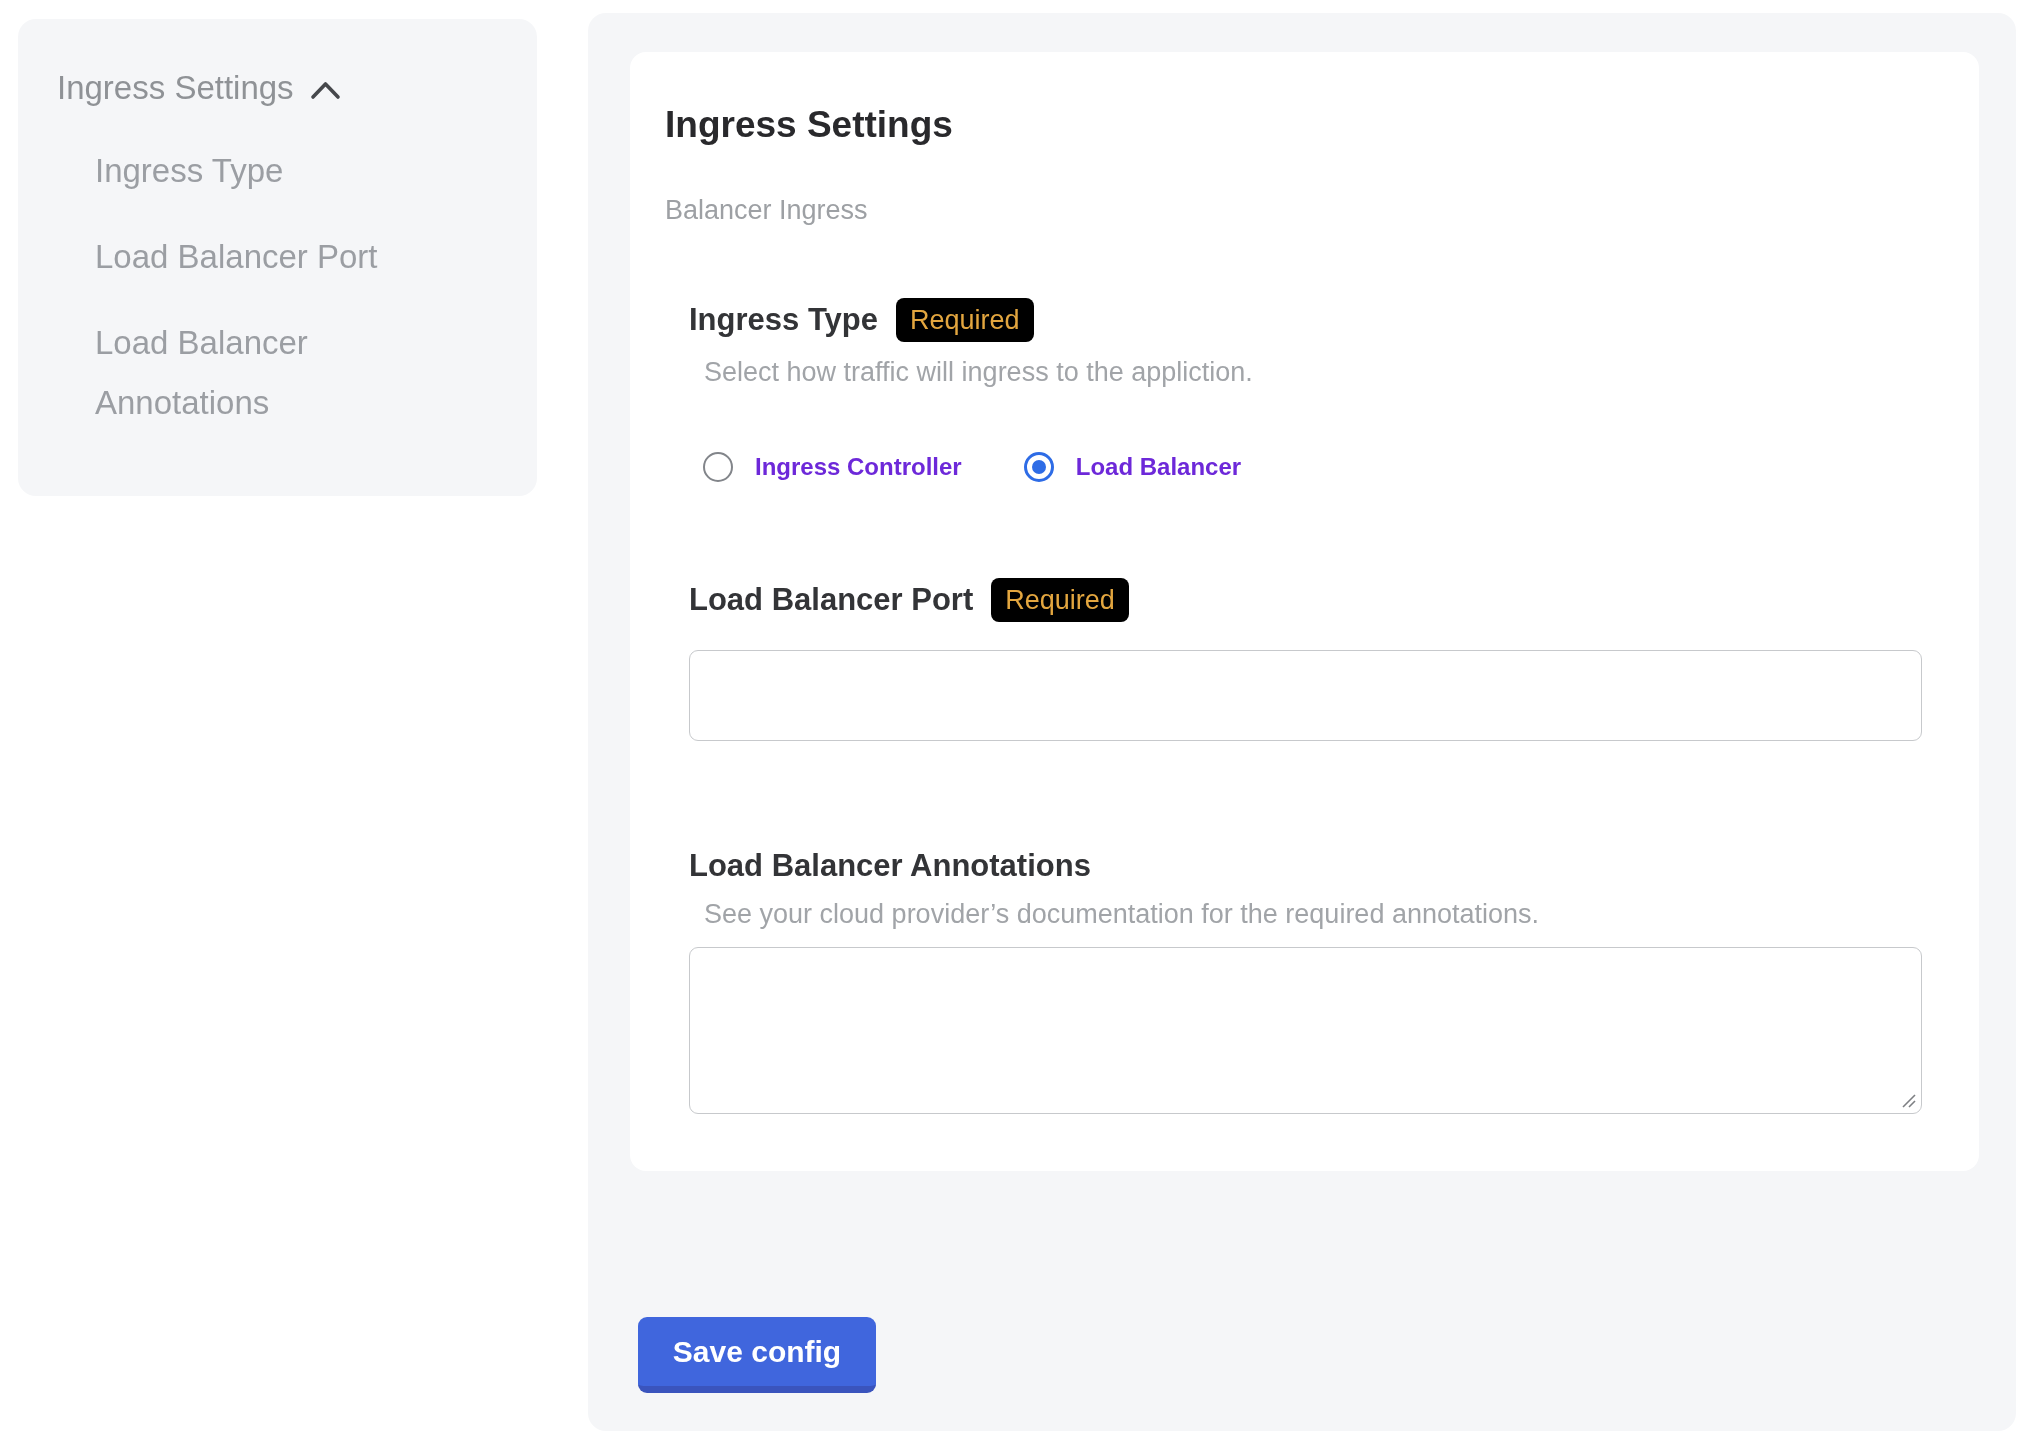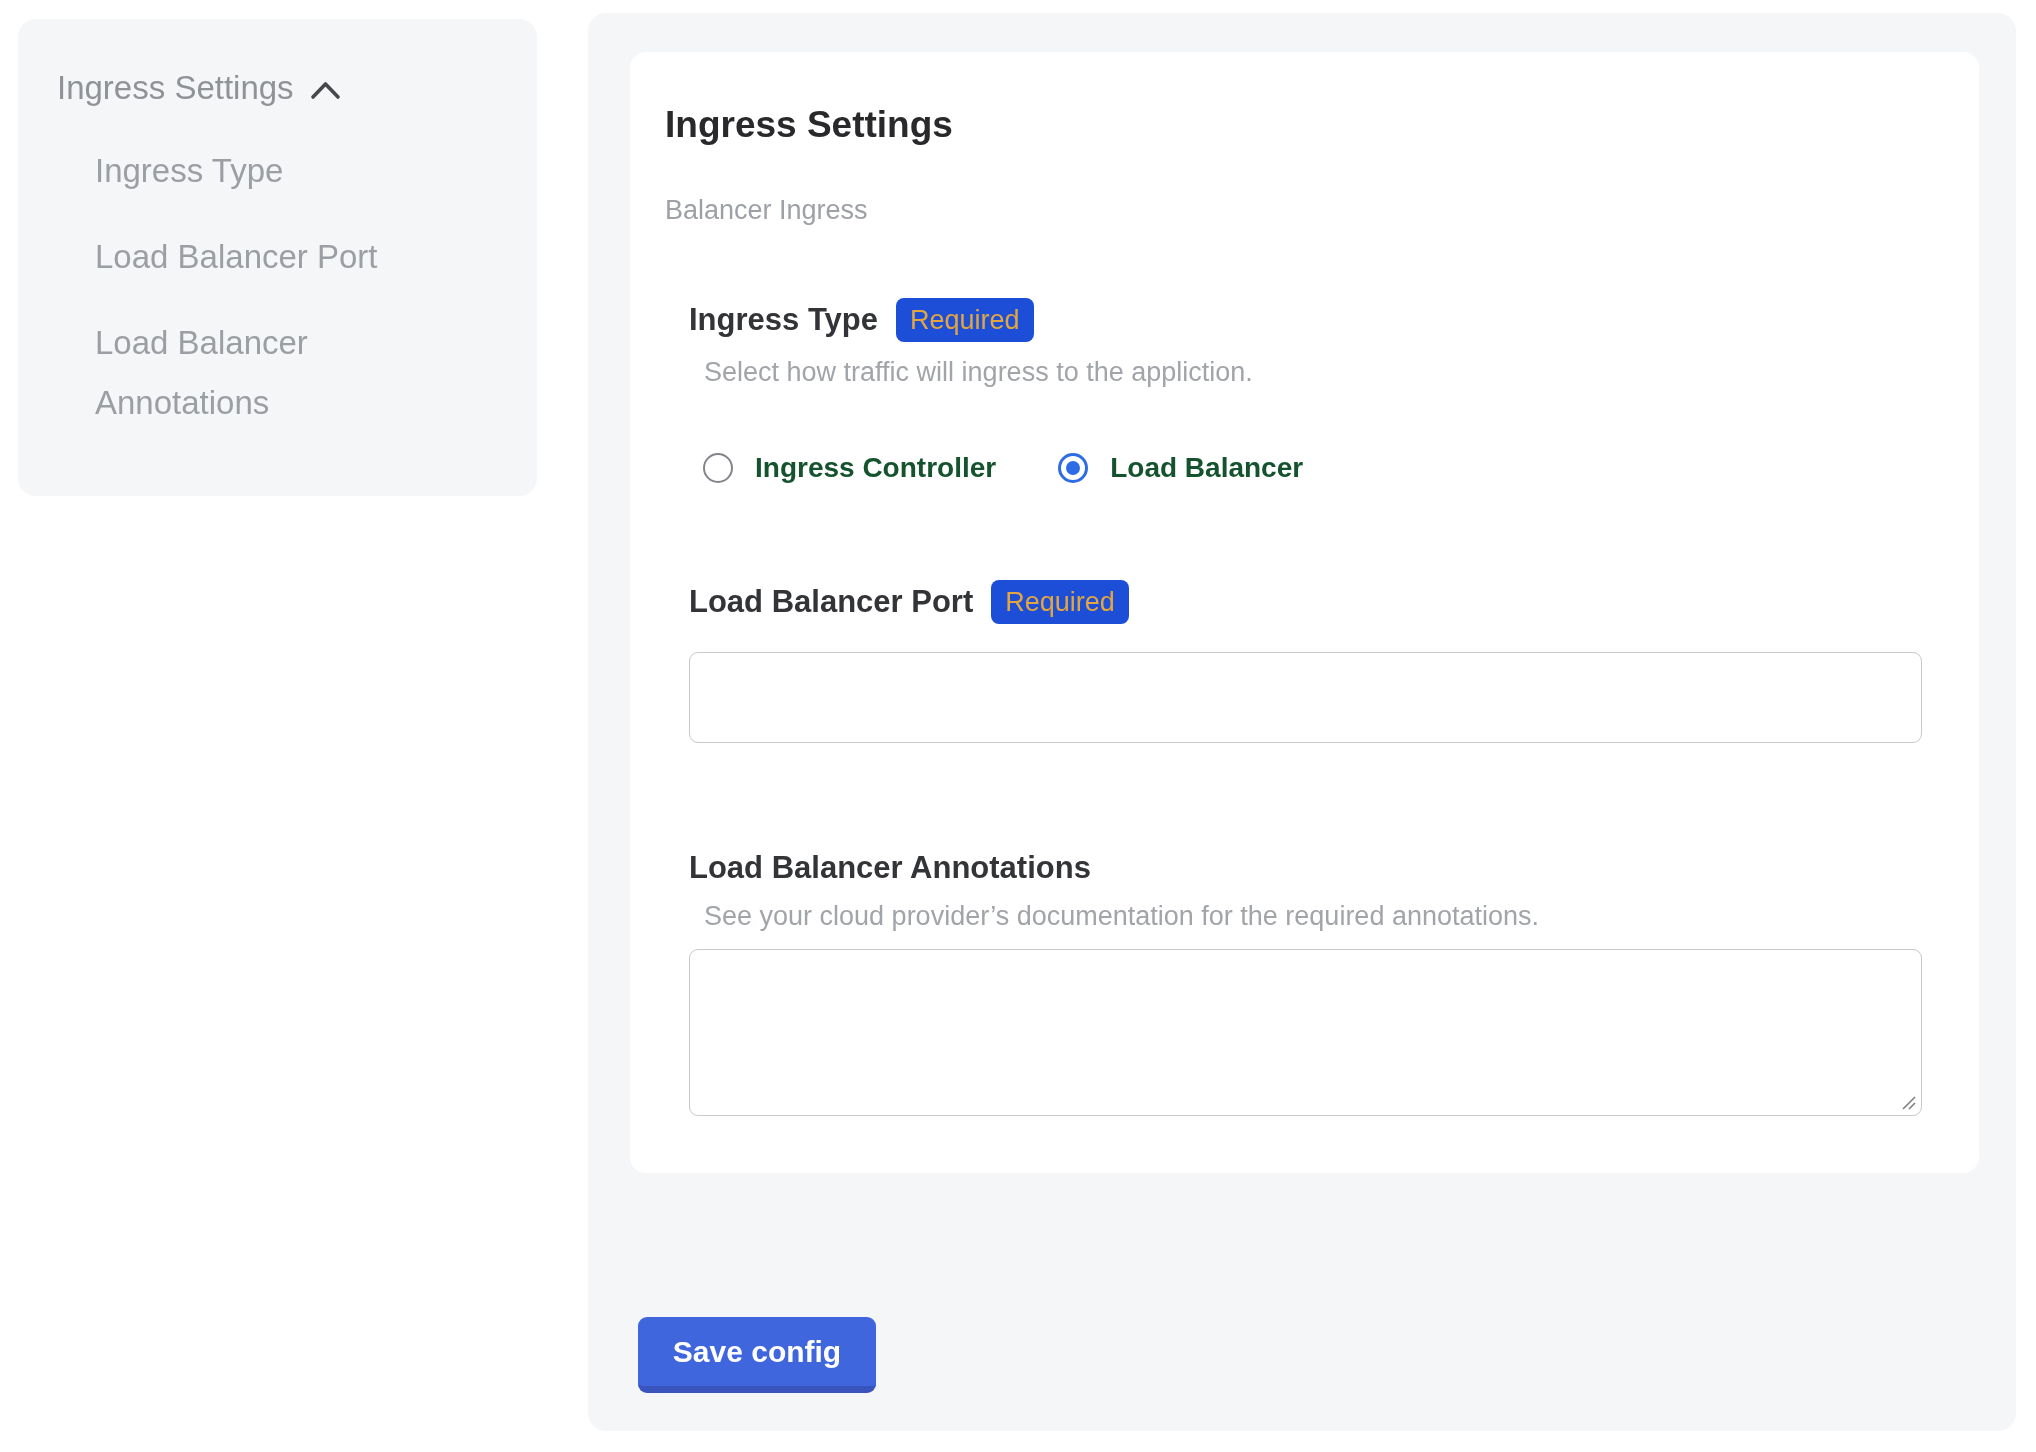--- a/index.html
+++ b/index.html
@@ -88,21 +88,21 @@
     gap: 18px;
   }
   .section-title {
     font-size: 31px;
     font-weight: 600;
     color: #333437;
     margin: 0;
     line-height: 1.2;
   }
   .badge {
-    background: #1d4ed8;
+    background: #000000;
     color: #e3a63f;
     font-size: 27px;
     line-height: 1;
     padding: 9px 14px 8px 14px;
     border-radius: 8px;
     white-space: nowrap;
   }
   .helper {
     font-size: 27px;
     color: #a1a4a8;
@@ -141,23 +141,23 @@
   }
   .radio-circle.unselected { border: 2.5px solid #82858a; }
   .radio-circle.selected   { border: 3.5px solid #2e6ce6; }
   .radio-circle .dot {
     width: 14px;
     height: 14px;
     border-radius: 50%;
     background: #2e6ce6;
   }
   .radio-label {
-    font-size: 28px;
+    font-size: 24px;
     font-weight: 600;
-    color: #14532d;
+    color: #6d28d9;
   }
 
   
   .text-input {
     display: block;
     margin-top: 28px;
     width: 100%;
     height: 91px;
     border: 1.5px solid #c7c9cc;
     border-radius: 9px;

